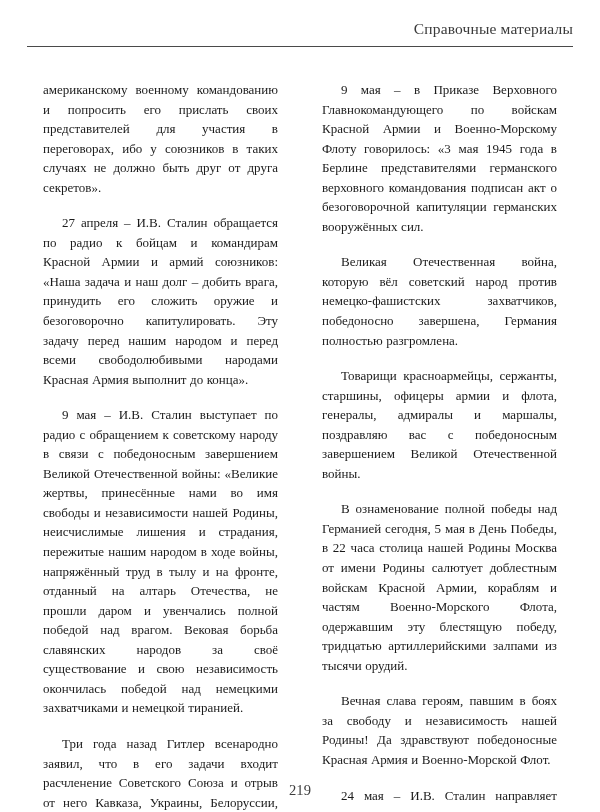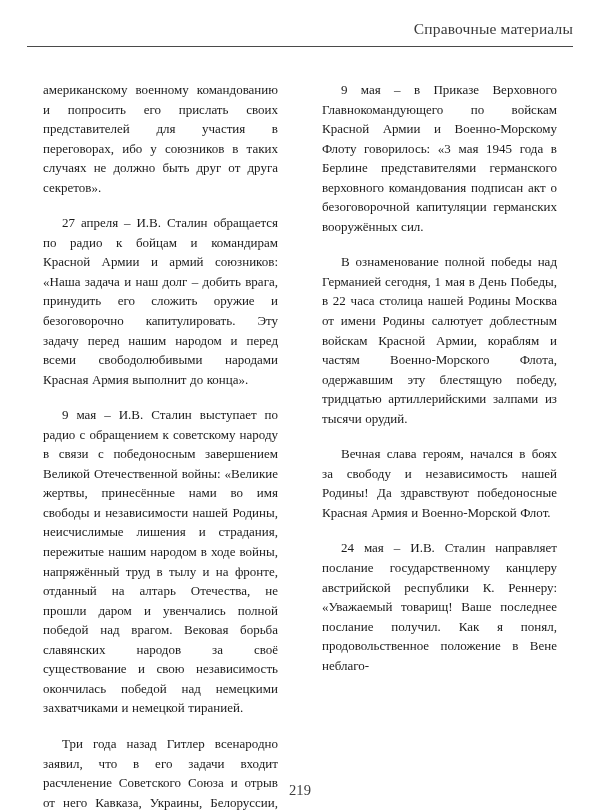--- a/index.html
+++ b/index.html
@@ -105,22 +105,24 @@
     <div class="column">
       <p class="para">американскому военному командованию и попросить его прислать своих представителей для участия в переговорах, ибо у союзников в таких случаях не должно быть друг от друга секретов».</p>
       <p class="para indent">27 апреля – И.В. Сталин обращается по радио к бойцам и командирам Красной Армии и армий союзников: «Наша задача и наш долг – добить врага, принудить его сложить оружие и безоговорочно капитулировать. Эту задачу перед нашим народом и перед всеми свободолюбивыми народами Красная Армия выполнит до конца».</p>
       <p class="para indent">9 мая – И.В. Сталин выступает по радио с обращением к советскому народу в связи с победоносным завершением Великой Отечественной войны: «Великие жертвы, принесённые нами во имя свободы и независимости нашей Родины, неисчислимые лишения и страдания, пережитые нашим народом в ходе войны, напряжённый труд в тылу и на фронте, отданный на алтарь Отечества, не прошли даром и увенчались полной победой над врагом. Вековая борьба славянских народов за своё существование и свою независимость окончилась победой над немецкими захватчиками и немецкой тиранией.</p>
       <p class="para indent">Три года назад Гитлер всенародно заявил, что в его задачи входит расчленение Советского Союза и отрыв от него Кавказа, Украины, Белоруссии, Прибалтики и других областей. Он прямо заявил: «Мы уничтожим Россию, чтобы она больше никогда не сумела подняться». Это было три года назад. Но сумасбродным идеям Гитлера не суждено было сбыться, – ход войны развеял их в прах…</p>
 
     </div>
 
     <div class="column">
       <p class="para indent">9 мая – в Приказе Верховного Главнокомандующего по войскам Красной Армии и Военно-Морскому Флоту говорилось: «3 мая 1945 года в Берлине представителями германского верховного командования подписан акт о безоговорочной капитуляции германских вооружённых сил.</p>
-      <p class="para indent">В ознаменование полной победы над Германией сегодня, 1 мая в День Победы, в 22 часа столица нашей Родины Москва от имени Родины салютует доблестным войскам Красной Армии, кораблям и частям Военно-Морского Флота, одержавшим эту блестящую победу, тридцатью артиллерийскими залпами из тысячи орудий.</p>
-      <p class="para indent">Вечная слава героям, начался в боях за свободу и независимость нашей Родины! Да здравствуют победоносные Красная Армия и Военно-Морской Флот.</p>
+      <p class="para indent">Великая Отечественная война, которую вёл советский народ против немецко-фашистских захватчиков, победоносно завершена, Германия полностью разгромлена.</p>
+      <p class="para indent">Товарищи красноармейцы, сержанты, старшины, офицеры армии и флота, генералы, адмиралы и маршалы, поздравляю вас с победоносным завершением Великой Отечественной войны.</p>
+      <p class="para indent">В ознаменование полной победы над Германией сегодня, 5 мая в День Победы, в 22 часа столица нашей Родины Москва от имени Родины салютует доблестным войскам Красной Армии, кораблям и частям Военно-Морского Флота, одержавшим эту блестящую победу, тридцатью артиллерийскими залпами из тысячи орудий.</p>
+      <p class="para indent">Вечная слава героям, павшим в боях за свободу и независимость нашей Родины! Да здравствуют победоносные Красная Армия и Военно-Морской Флот.</p>
       <p class="para indent">24 мая – И.В. Сталин направляет послание государственному канцлеру австрийской республики К. Реннеру: «Уважаемый товарищ! Ваше последнее послание получил. Как я понял, продовольственное положение в Вене неблаго-</p>
     </div>
 
   </div>
 
   <div class="folio">219</div>
 
 </div>
 
 </body></html>

